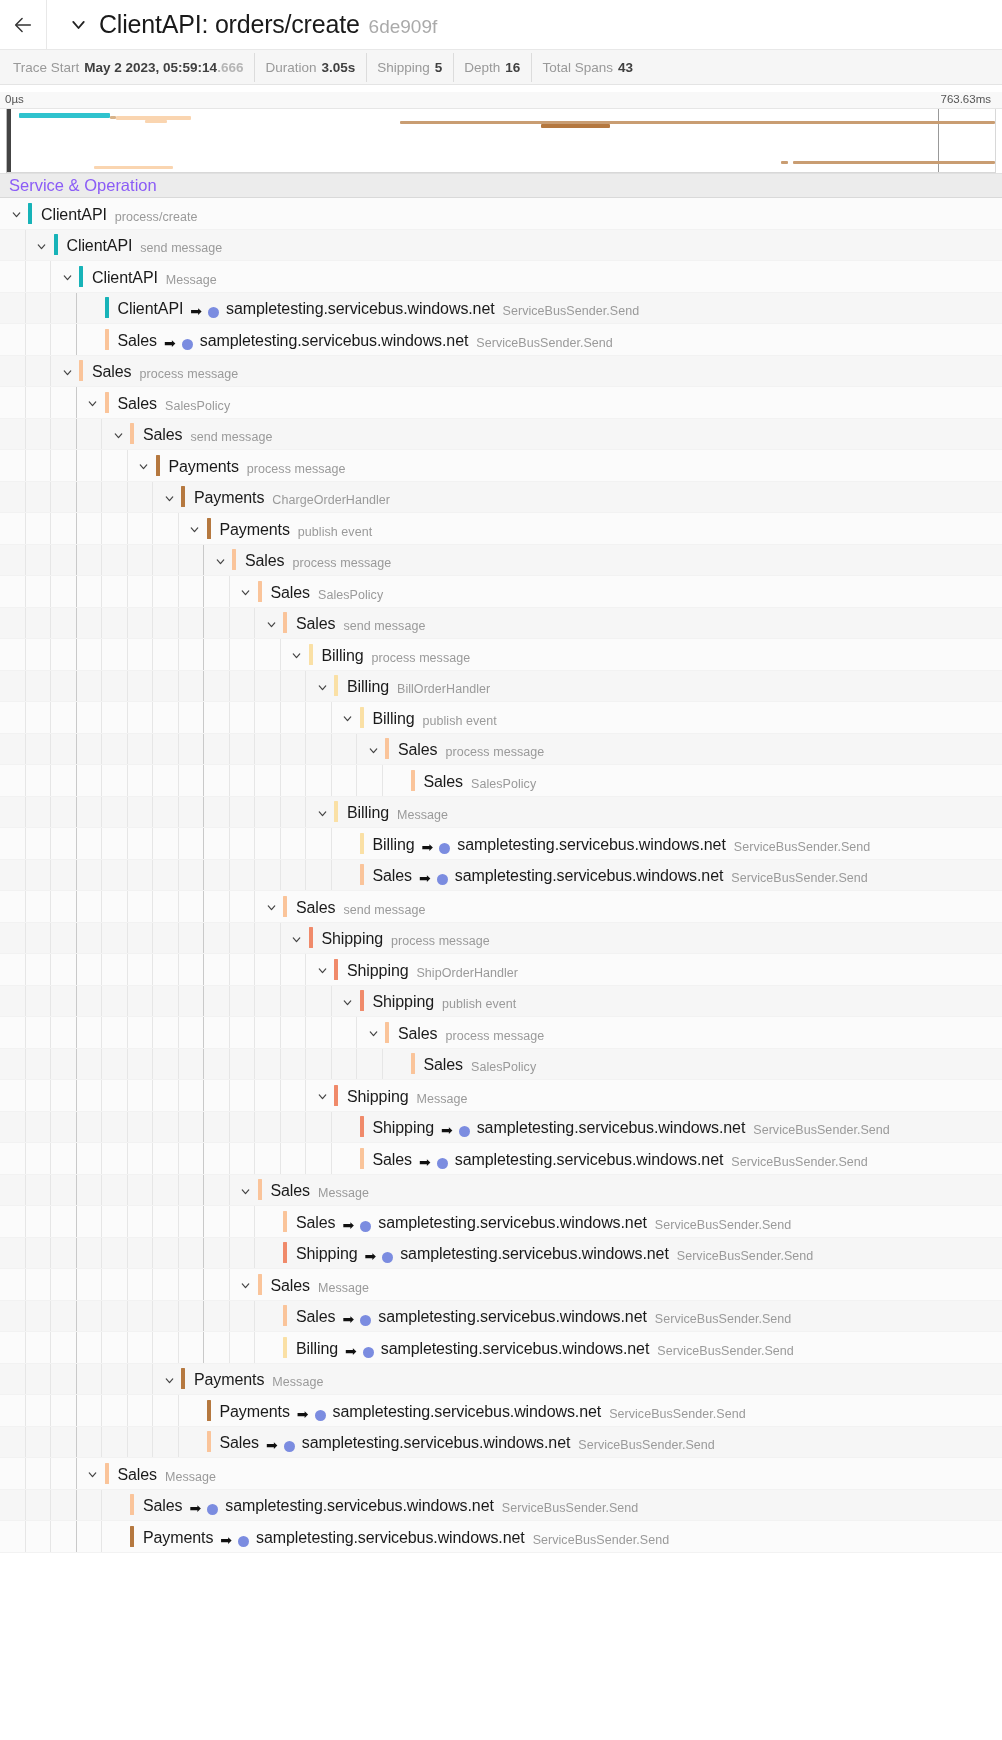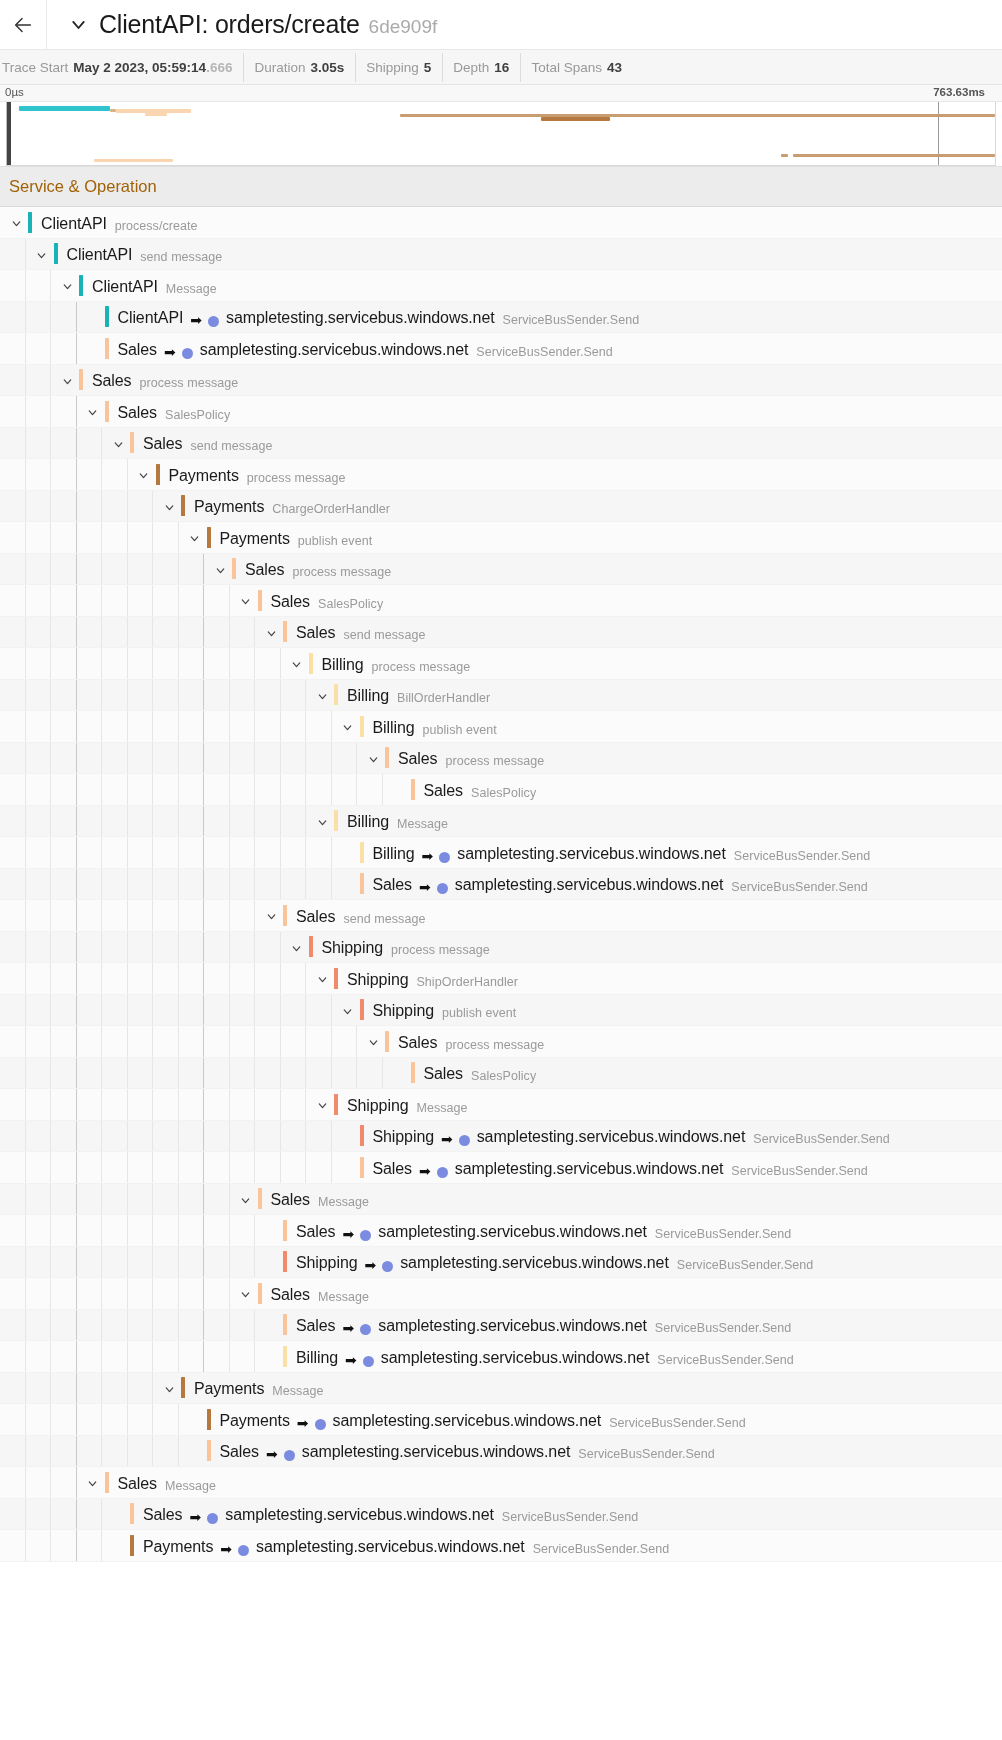--- a/index.html
+++ b/index.html
@@ -53,21 +53,21 @@
     white-space: nowrap;
   }
 
   
   .meta-bar {
     height: 35px;
     display: flex;
     align-items: center;
     background: #f6f6f6;
     border-bottom: 1px solid #e4e4e4;
-    padding-left: 2px;
+    padding-left: 13px;
     font-size: 13.5px;
     color: #999;
   }
   .meta-item {
     padding: 0 11px;
     white-space: nowrap;
     display: flex;
     align-items: baseline;
     gap: 5px;
     position: relative;
@@ -84,35 +84,36 @@
   .meta-item:first-child { padding-left: 0; }
   .meta-val { color: #404040; font-weight: bold; }
   .meta-val .frac { color: #b5b5b5; font-weight: bold; }
 
   
   .minimap {
     position: relative;
     background: #fff;
     border-bottom: 1px solid #e0e0e0;
     height: 82px;
+    margin-top: 7px;
   }
   .minimap-ticks {
     height: 17px;
     background: #f8f8f8;
     border-bottom: 1px solid #e6e6e6;
     position: relative;
   }
   .tick-label {
     position: absolute;
     top: 1px;
     font-size: 11.5px;
     color: #555;
   }
   .tick-left { left: 5px; }
-  .tick-right { right: 17px; font-weight: bold; }
+  .tick-right { right: 11px; }
   .minimap-canvas {
     position: relative;
     height: 64px;
     margin: 0 6px;
     border-left: 1px solid #bbb;
     border-right: 1px solid #d8d8d8;
     border-bottom: 1px solid #d8d8d8;
     overflow: hidden;
   }
   .mm-bar {
@@ -131,28 +132,28 @@
   .mm-vline {
     position: absolute;
     top: 0;
     bottom: 0;
     width: 1px;
     background: #999;
   }
 
   
   .col-header {
-    height: 40px;
+    height: 24px;
     display: flex;
     align-items: center;
     background: #ececec;
     border-bottom: 1px solid #d9d9d9;
     padding-left: 9px;
     font-size: 16.5px;
-    color: #a16207;
+    color: #8b5cf6;
   }
 
   
   .span-list { background: #fff; }
   .span-row {
     position: relative;
     height: 31.5px;
     display: flex;
     align-items: center;
     border-bottom: 1px solid #f2f2f2;

